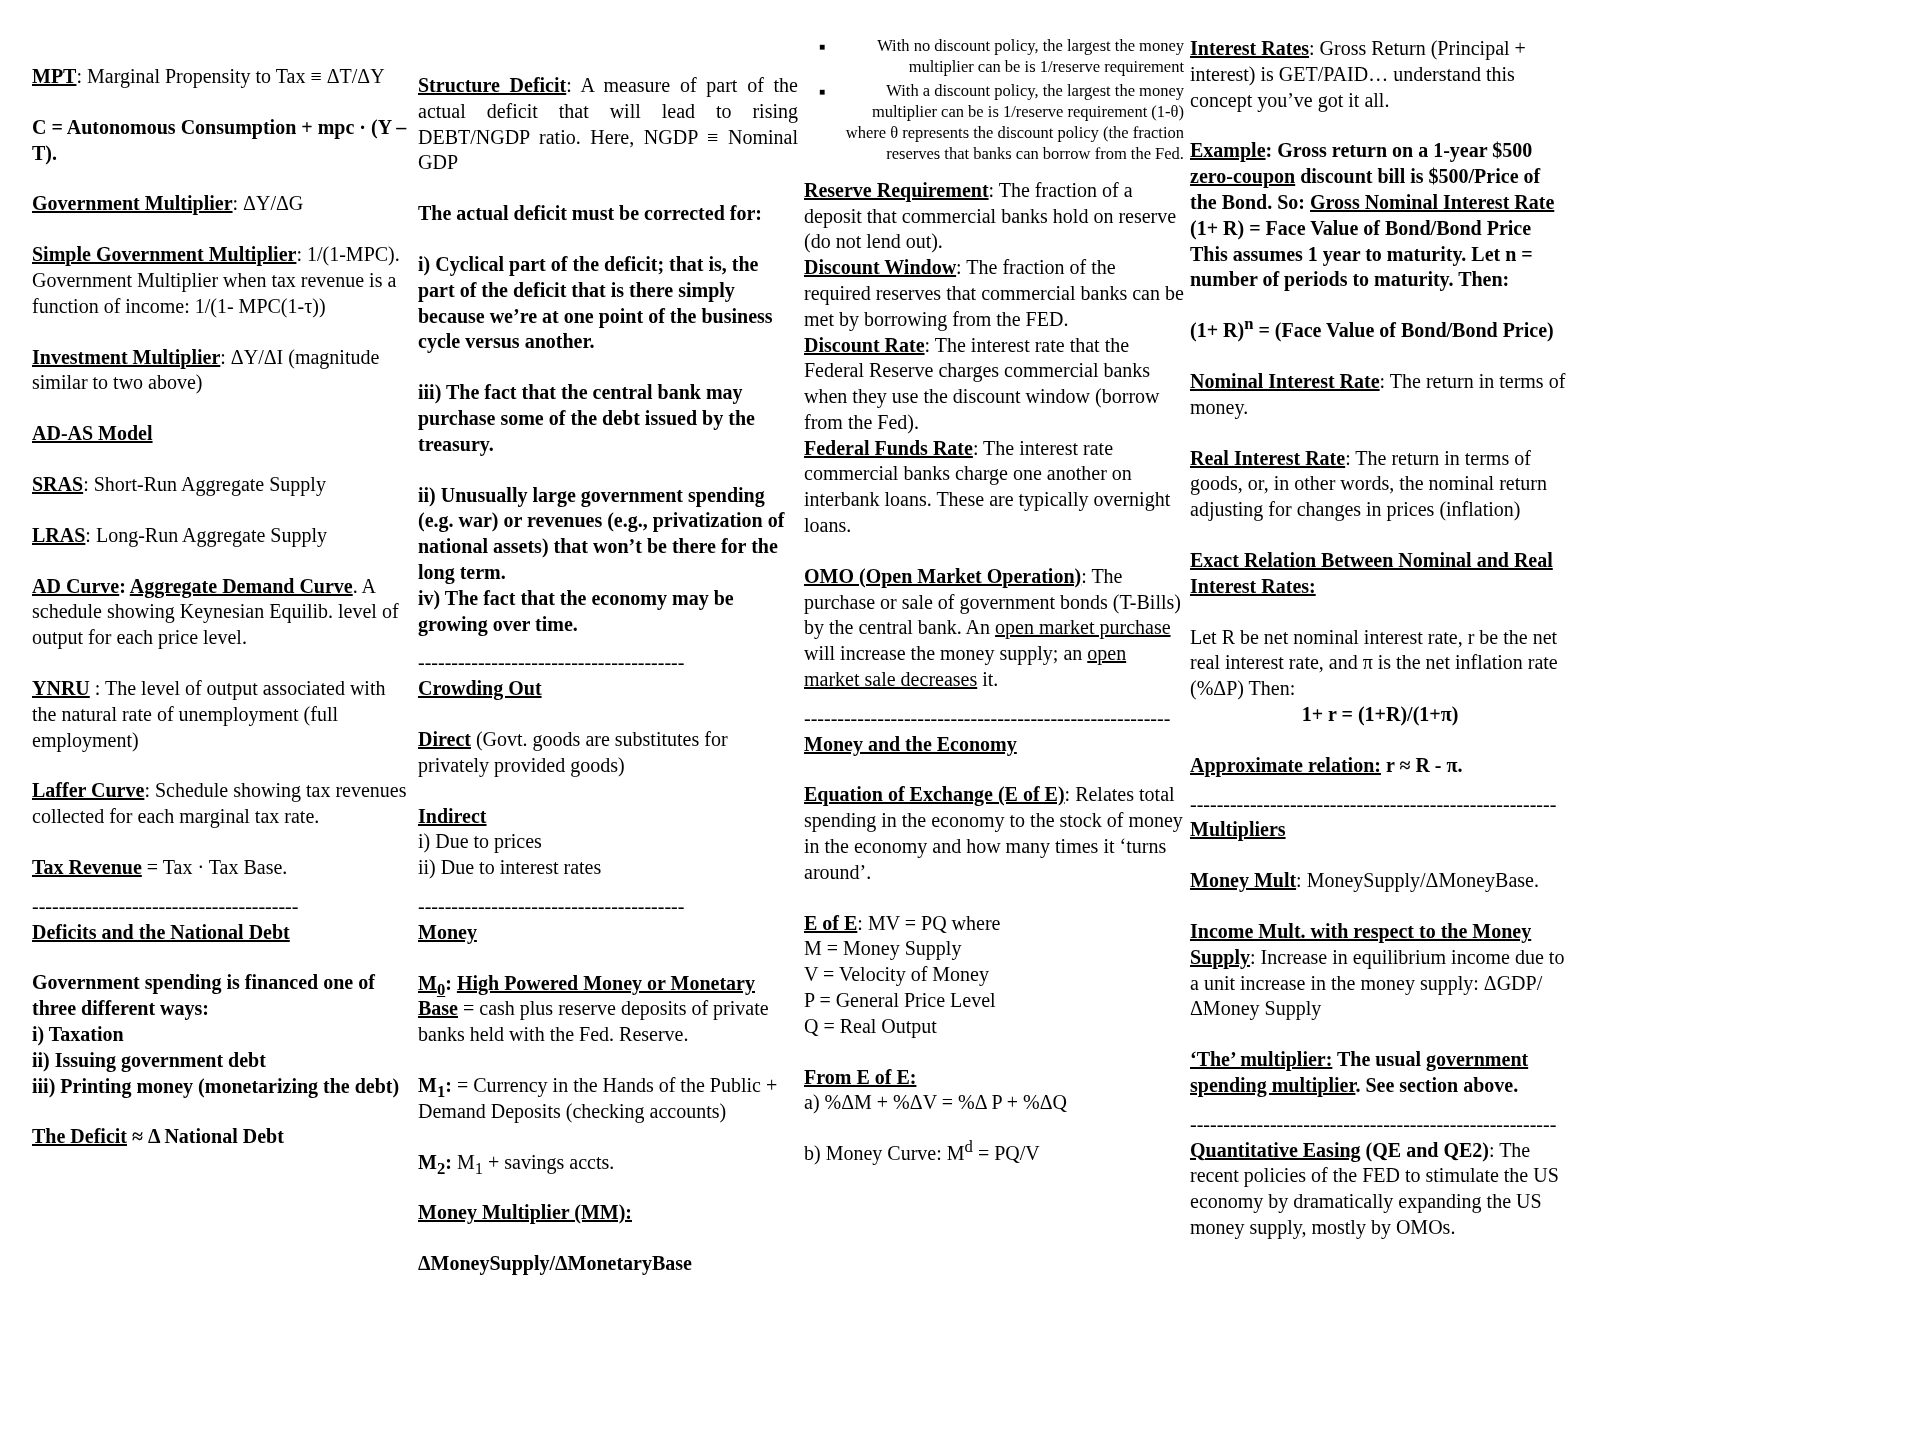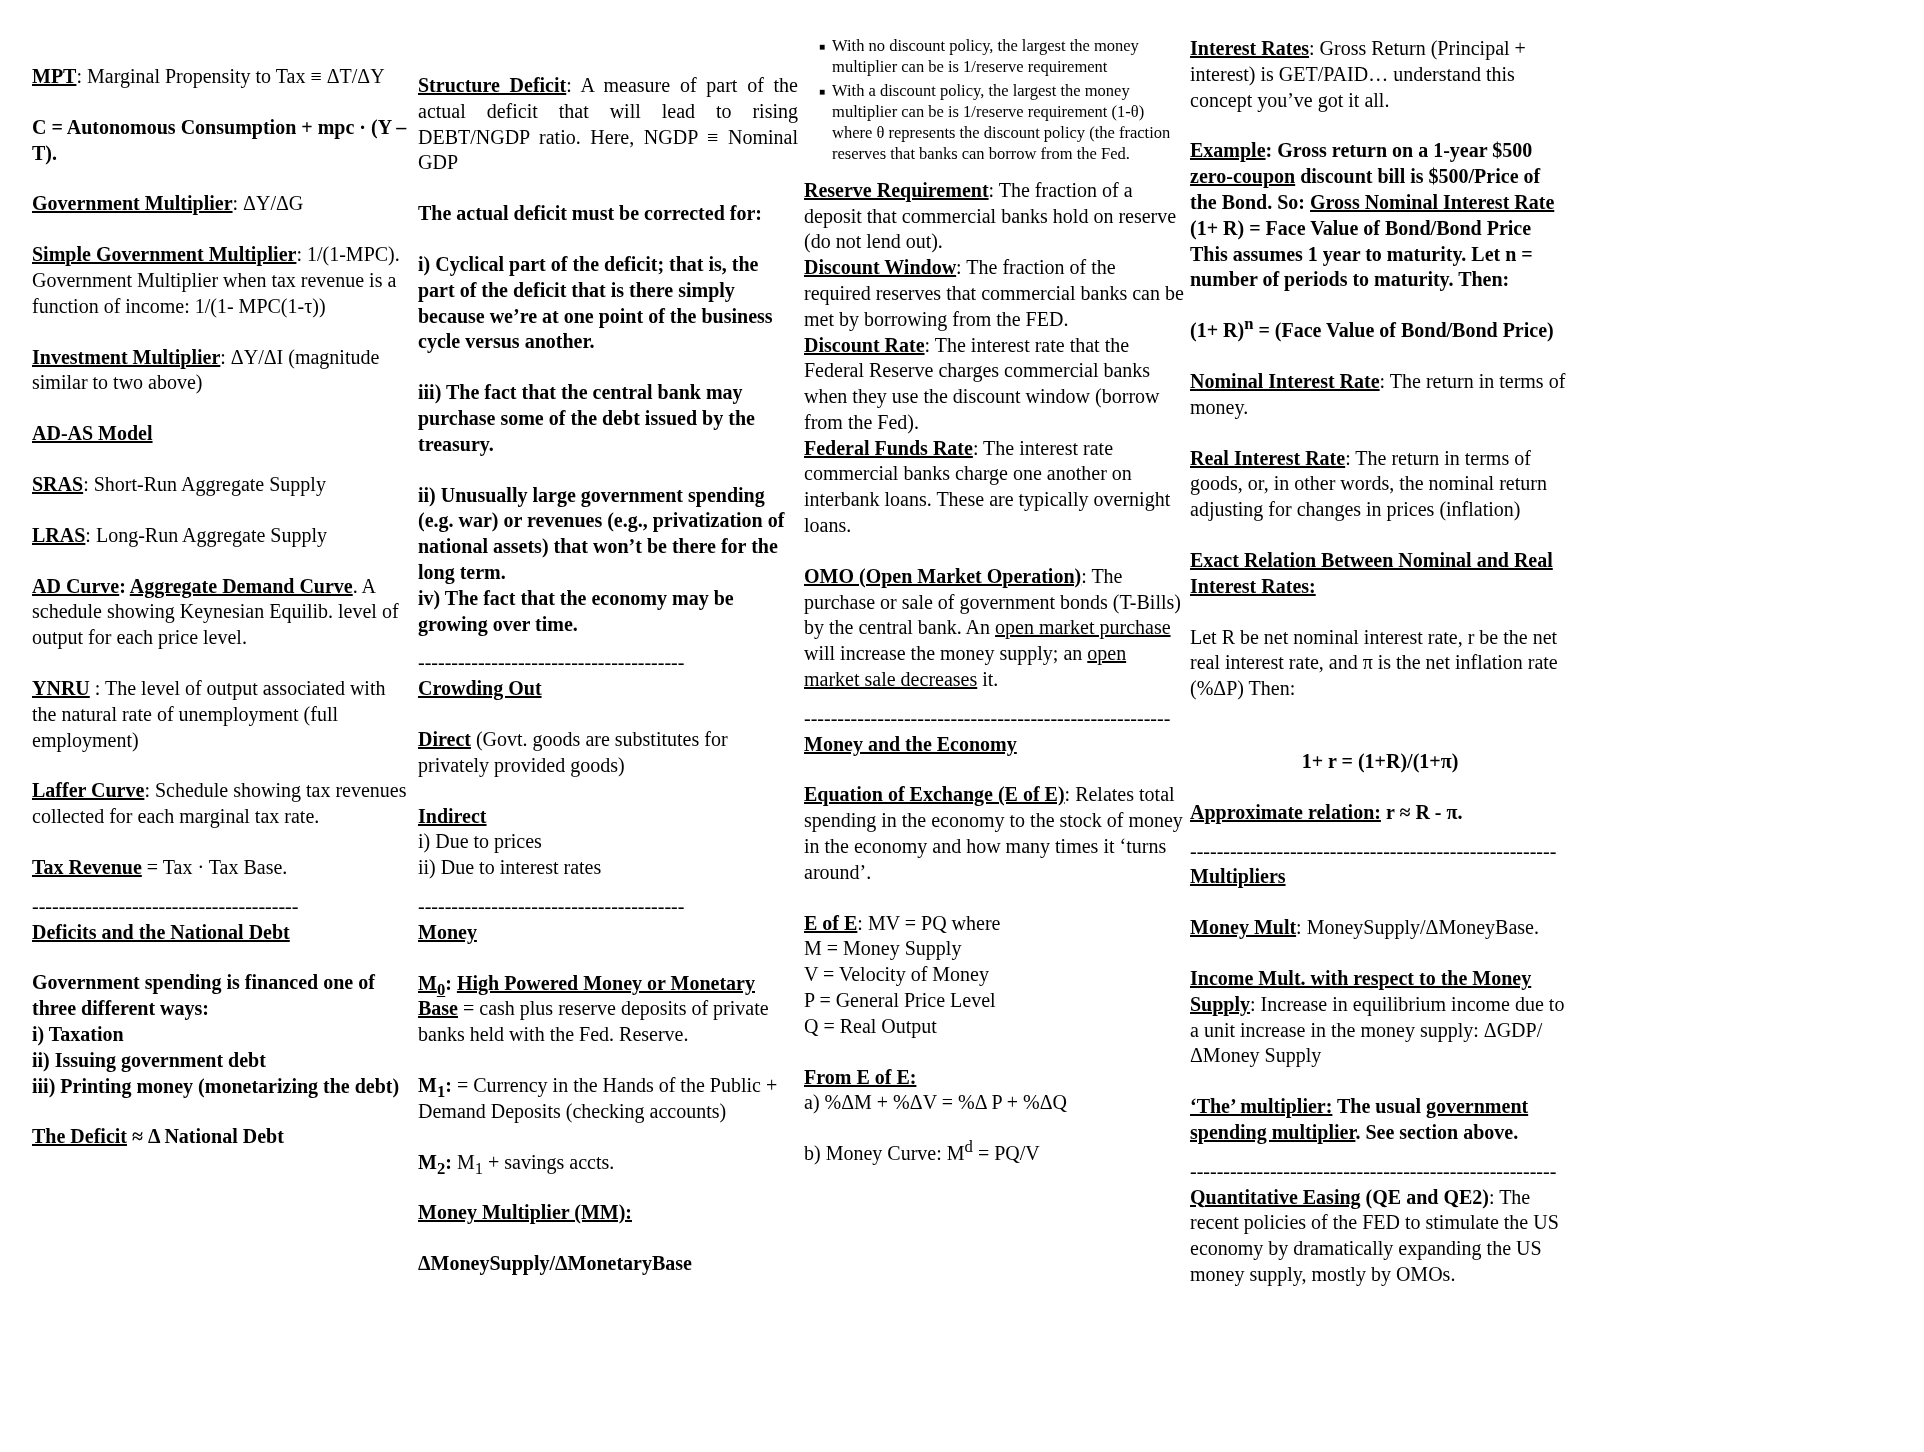--- a/index.html
+++ b/index.html
@@ -14,34 +14,34 @@
     width: 1924px; height: 1452px;
     padding: 36px 0 0 32px;
   }
   .columns { display: flex; align-items: flex-start; gap: 6px; }
   .col { flex: 0 0 380px; width: 380px; font-size: 20px; line-height: 1.29; }
   .col.col-1 { padding-top: 28px; }
   .block { margin: 0 0 25px 0; }
   .block.tight { margin-bottom: 0; }
   .block.half { margin-bottom: 13px; }
   .block.justify { text-align: justify; margin-top: 37px; }
-  .block.center { text-align: center; margin-top: 47px; }
+  .block.center { text-align: center; }
   .block.rule { white-space: nowrap; overflow: hidden; margin-bottom: 0; }
   .b { font-weight: bold; }
   .u { text-decoration: underline; }
   sub, sup { line-height: 0; }
   .bullet {
     display: flex; gap: 7px;
     padding-left: 15px;
     font-size: 16.5px; line-height: 1.27;
     margin-bottom: 3px;
   }
   .bullet.half { margin-bottom: 13px; }
   .bullet .marker { flex: 0 0 auto; font-size: 10px; line-height: 21px; }
-  .bullet .btext { flex: 1 1 auto; }
+  .bullet .btext { flex: 1 1 auto; text-align: right; }
 </style>
 </head>
 <body>
 
 <div class="page">
   <div class="columns" id="columns">
       <div class="col col-1">
         <div class="block"><span class="b u">MPT</span><span class="">: Marginal Propensity to Tax ≡ ΔT/ΔY</span></div>
         <div class="block"><span class="b">C = Autonomous Consumption + mpc · (Y – T).</span></div>
         <div class="block"><span class="b u">Government Multiplier</span><span class="">: ΔY/ΔG</span></div>

